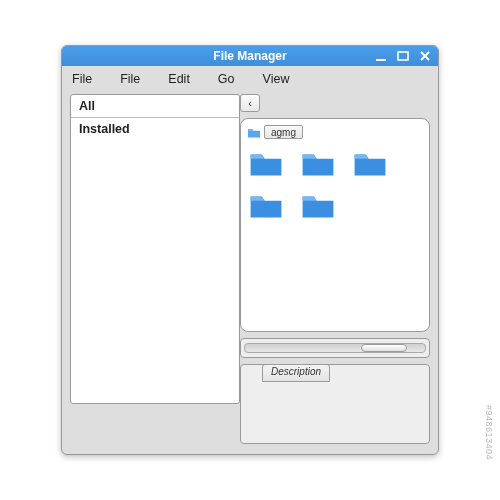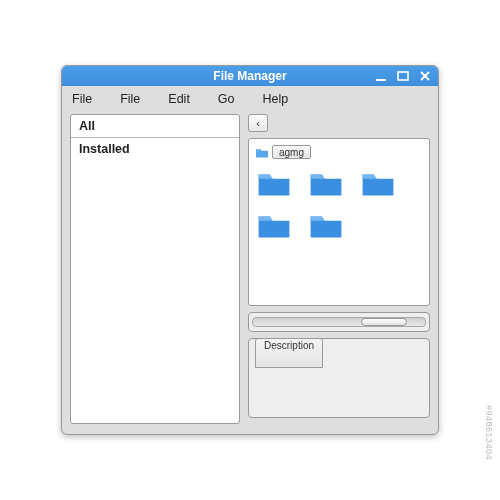--- a/index.html
+++ b/index.html
@@ -34,21 +34,20 @@
   .menubar {
     display:flex; gap:28px;
     padding: 6px 10px 4px 10px;
     font-size: 12.5px;
     color:#222;
   }
   .menubar span { cursor:pointer; }
   .body {
     display:flex;
     padding: 4px 8px 10px 8px;
-    gap: 8px;
   }
   .left-pane {
     width: 170px;
     background:#fff;
     border:1px solid #9a9a9a;
     border-radius:3px;
     height: 310px;
     overflow:hidden;
   }
   .cat-item {
@@ -64,22 +63,22 @@
   .back-btn {
     width:20px; height:18px;
     background: linear-gradient(#fdfdfd,#e8e8e8);
     border:1px solid #9a9a9a; border-radius:3px;
     display:flex; align-items:center; justify-content:center;
     font-size:11px; cursor:pointer; color:#333;
   }
   .content-pane {
     background:#fff;
     border:1px solid #9a9a9a;
-    border-radius:3px;
-    height: 168px;
+    border-radius:8px;
+    height: 214px;
     padding:6px;
   }
   .breadcrumb { display:flex; align-items:center; gap:3px; margin-bottom:6px; }
   .crumb-icon { width:14px; height:11px; }
   .crumb-tab {
     border:1px solid #9a9a9a; border-radius:2px;
     background:linear-gradient(#f8f8f8,#e6e6e6);
     font-size:10px; padding:1px 6px 0 6px; color:#333;
   }
   .folder-grid { display:flex; flex-wrap:wrap; gap:14px 18px; padding:4px 2px; }
@@ -103,24 +102,24 @@
     border:1px solid #999; border-radius:4px;
   }
   .desc-pane {
     background:#eee;
     border:1px solid #9a9a9a;
     border-radius:4px;
     height:80px;
     position:relative;
   }
   .desc-tab {
-    position:absolute; top:-1px; left:6px;
+    position:absolute; top:-1px; left:21px;
     border:1px solid #9a9a9a; border-top-left-radius:3px; border-top-right-radius:3px;
     background:linear-gradient(#f4f4f4,#e4e4e4);
-    font-size:10px; padding:1px 8px 16px 8px; color:#333;
+    font-size:10px; padding:1px 8px 4px 8px; color:#333;font-style:italic;
   }
   .watermark {
     position:absolute; right:6px; bottom:40px;
     writing-mode: vertical-rl;
     font-size:9px; color:#bbb; letter-spacing:0.5px;
   }
 </style>
 </head>
 <body>
 
@@ -146,21 +145,21 @@
           </svg>
       </div>
     </div>
   </div>
 
   <div class="menubar">
     <span>File</span>
     <span>File</span>
     <span>Edit</span>
     <span>Go</span>
-    <span>Help</span>
+    <span>View</span>
   </div>
 
   <div class="body">
     <div class="left-pane">
       <div class="cat-item selected">All</div>
       <div class="cat-item">Installed</div>
     </div>
 
     <div class="right-col">
       <div class="nav-row">

